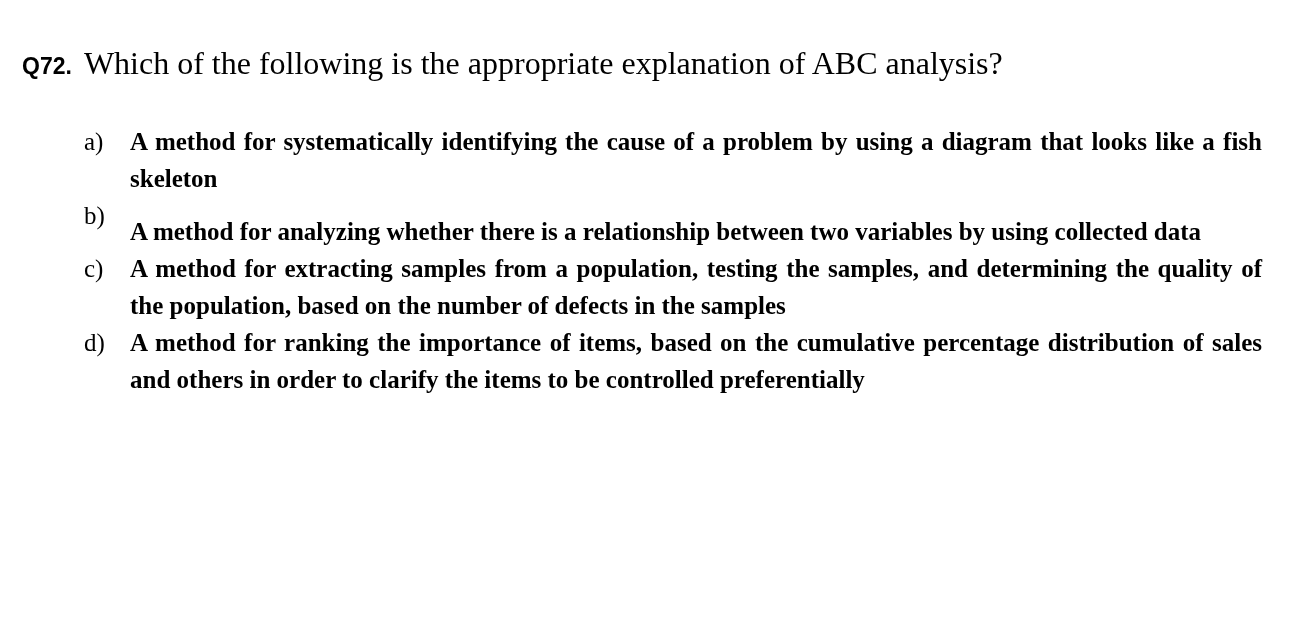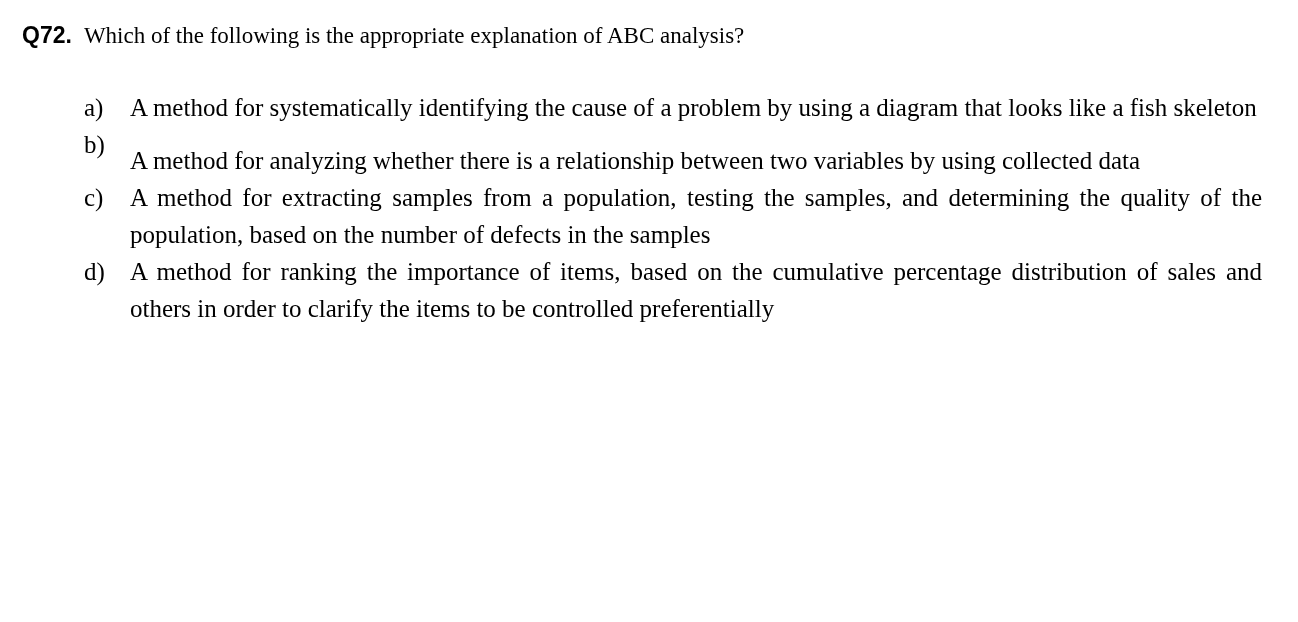--- a/index.html
+++ b/index.html
@@ -26,24 +26,24 @@
     align-items: baseline;
     font-size: 25px;
     line-height: 1.35;
     white-space: nowrap;
   }
   .q-number {
     font-family: "Liberation Sans", sans-serif;
     font-weight: bold;
     font-size: 23px;
     margin-right: 12px;
-    margin-top: 6px;
   }
   .q-text {
-    font-size: 23px;
+    font-size: 32px;
+    margin-top: 28px;
   }
   .options {
     margin-top: 38px;
     padding-left: 62px;
   }
   .option {
     display: flex;
     align-items: flex-start;
     margin-bottom: 0px;
   }
@@ -54,20 +54,21 @@
     line-height: 1.48;
     text-align: left;
   }
   .opt-text {
     flex: 1 1 auto;
     font-size: 25px;
     line-height: 1.48;
     text-align: justify;
     text-justify: inter-word;
     padding-right: 14px;
+    font-weight: bold;
   }
   
   .option:nth-child(1) .opt-text { max-width: 1148px; }
   .option:nth-child(2) .opt-text { max-width: 1148px; margin-top: 16px; }
   .option:nth-child(3) .opt-text { max-width: 1148px; }
   .option:nth-child(4) .opt-text { max-width: 1148px; }
 </style>
 </head>
 <body>
 

